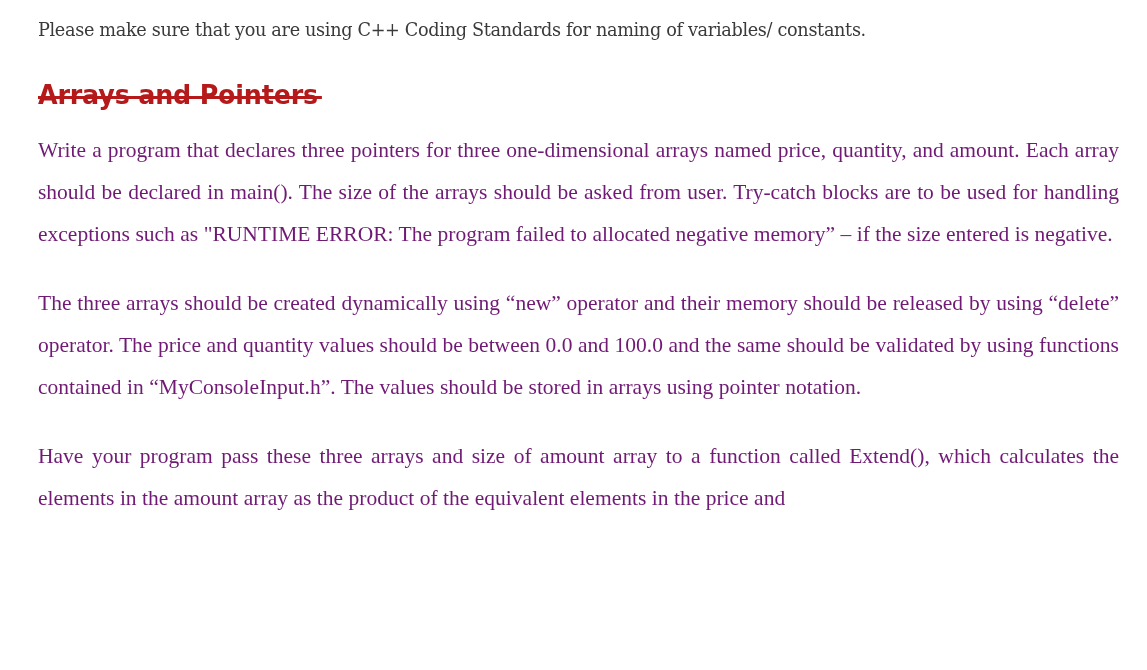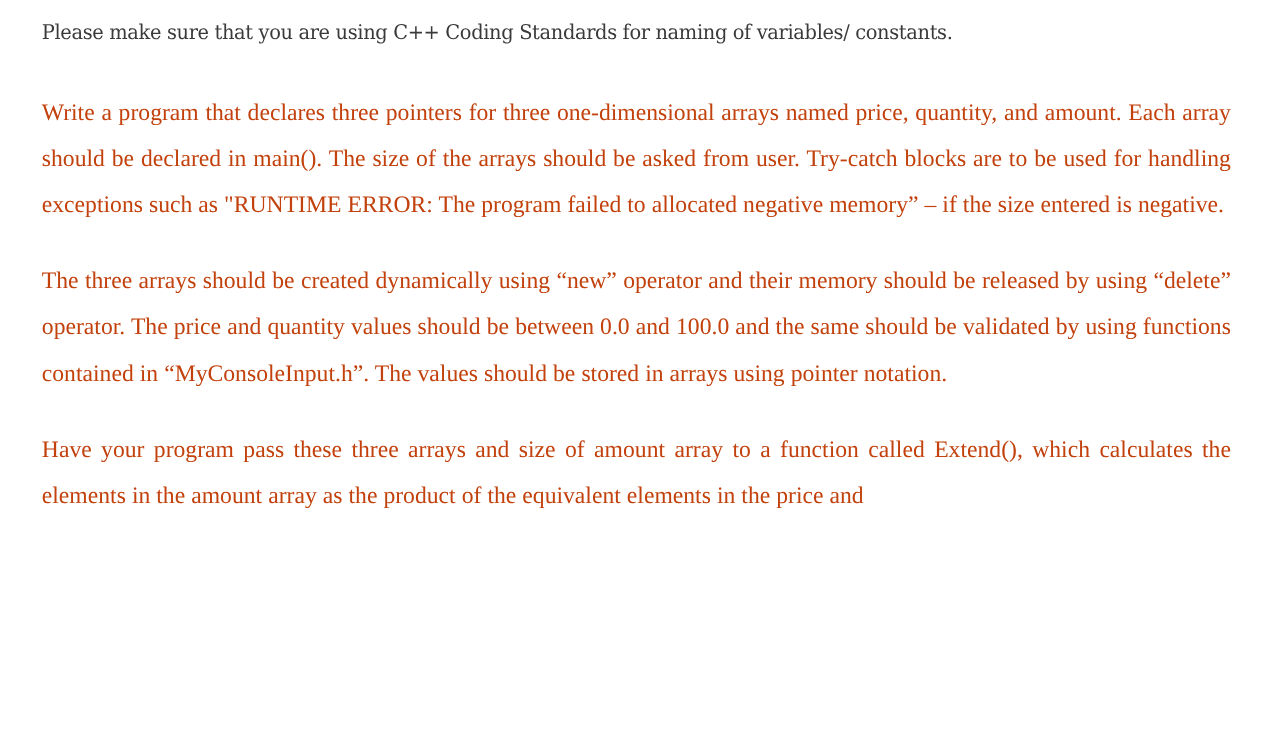--- a/index.html
+++ b/index.html
@@ -73,40 +73,43 @@
   }
 
   
   .body-par {
     font-family: "Liberation Serif", "DejaVu Serif", serif;
     font-size: 21.5px;
     line-height: 42px;
     text-align: justify;
     text-justify: inter-word;
     margin: 0;
-    color: #c2410c;
+    color: #701a75;
     word-spacing: 0.1px;
   }
   .par-gap-1 { padding-top: 30px; }
   .par-gap-2 { padding-top: 27px; }
   .par-gap-3 { padding-top: 27px; }
 
   
   .clipped {
     overflow: hidden;
   }
 </style>
 </head>
 <body>
 
 <div class="page">
   <div class="content">
 
     <p class="note-line">Please make sure that you are using C++ Coding Standards for naming of variables/ constants.</p>
 
+    <div class="heading-wrap">
+      <h2 class="section-heading">Arrays and Pointers</h2>
+    </div>
 
     <p class="body-par par-gap-1">Write a program that declares three pointers for three one-dimensional arrays named price, quantity, and amount. Each array should be declared in main(). The size of the arrays should be asked from user. Try-catch blocks are to be used for handling exceptions such as "RUNTIME ERROR: The program failed to allocated negative memory” – if the size entered is negative.</p>
 
     <p class="body-par par-gap-2">The three arrays should be created dynamically using “new” operator and their memory should be released by using “delete” operator. The price and quantity values should be between 0.0 and 100.0 and the same should be validated by using functions contained in “MyConsoleInput.h”. The values should be stored in arrays using pointer notation.</p>
 
     <p class="body-par par-gap-3 clipped">Have your program pass these three arrays and size of amount array to a function called Extend(), which calculates the elements in the amount array as the product of the equivalent elements in the price and</p>
 
   </div>
 </div>
 

